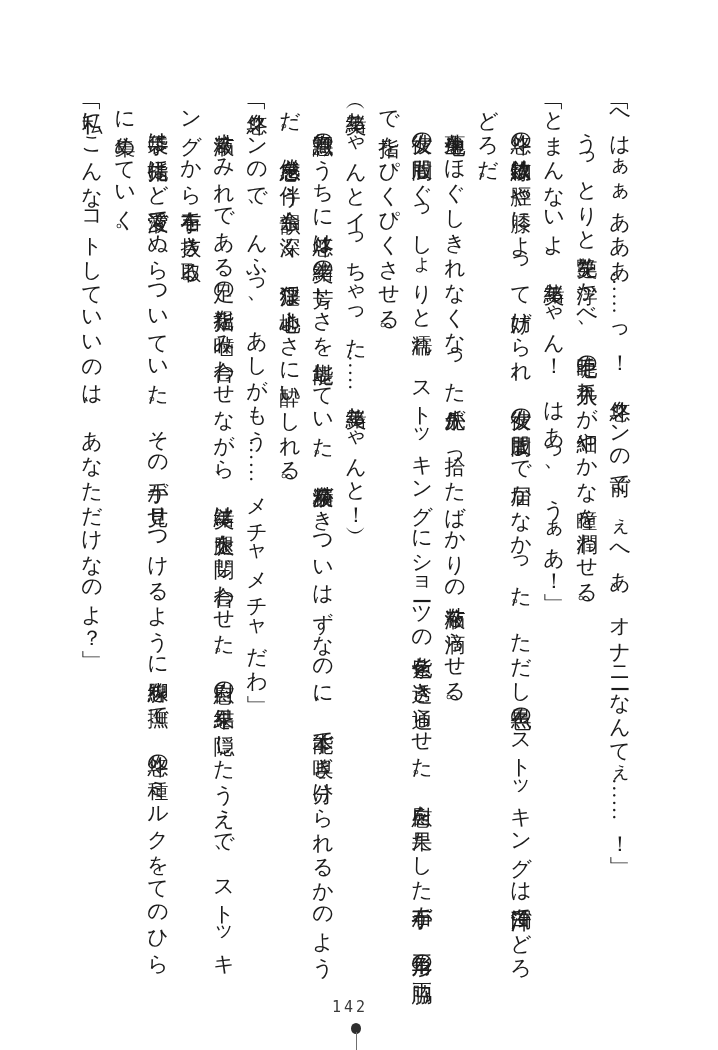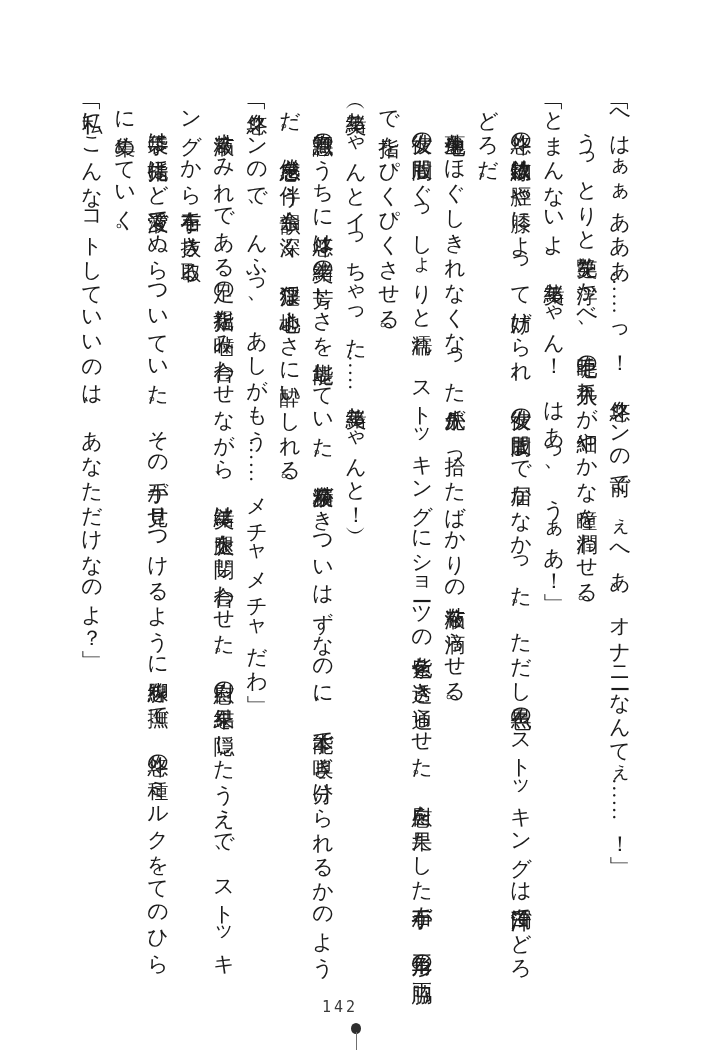--- a/index.html
+++ b/index.html
@@ -33,24 +33,24 @@
   .text-area p {
     margin: 0;
     padding: 0;
     text-indent: 0;
   }
   .text-area p.indent {
     text-indent: 1em;
   }
   .footer-pagenum {
     position: absolute;
-    left: 300px;
+    left: 332px;
     top: 998px;
     width: 80px;
-    text-align: center;
+    text-align: left;
     font-family: "DejaVu Sans Mono", "Liberation Mono", monospace;
     font-size: 15px;
     letter-spacing: 3px;
     color: #3a3a3a;
   }
   .marker-dot {
     position: absolute;
     left: 351px;
     top: 1023px;
     width: 10px;

